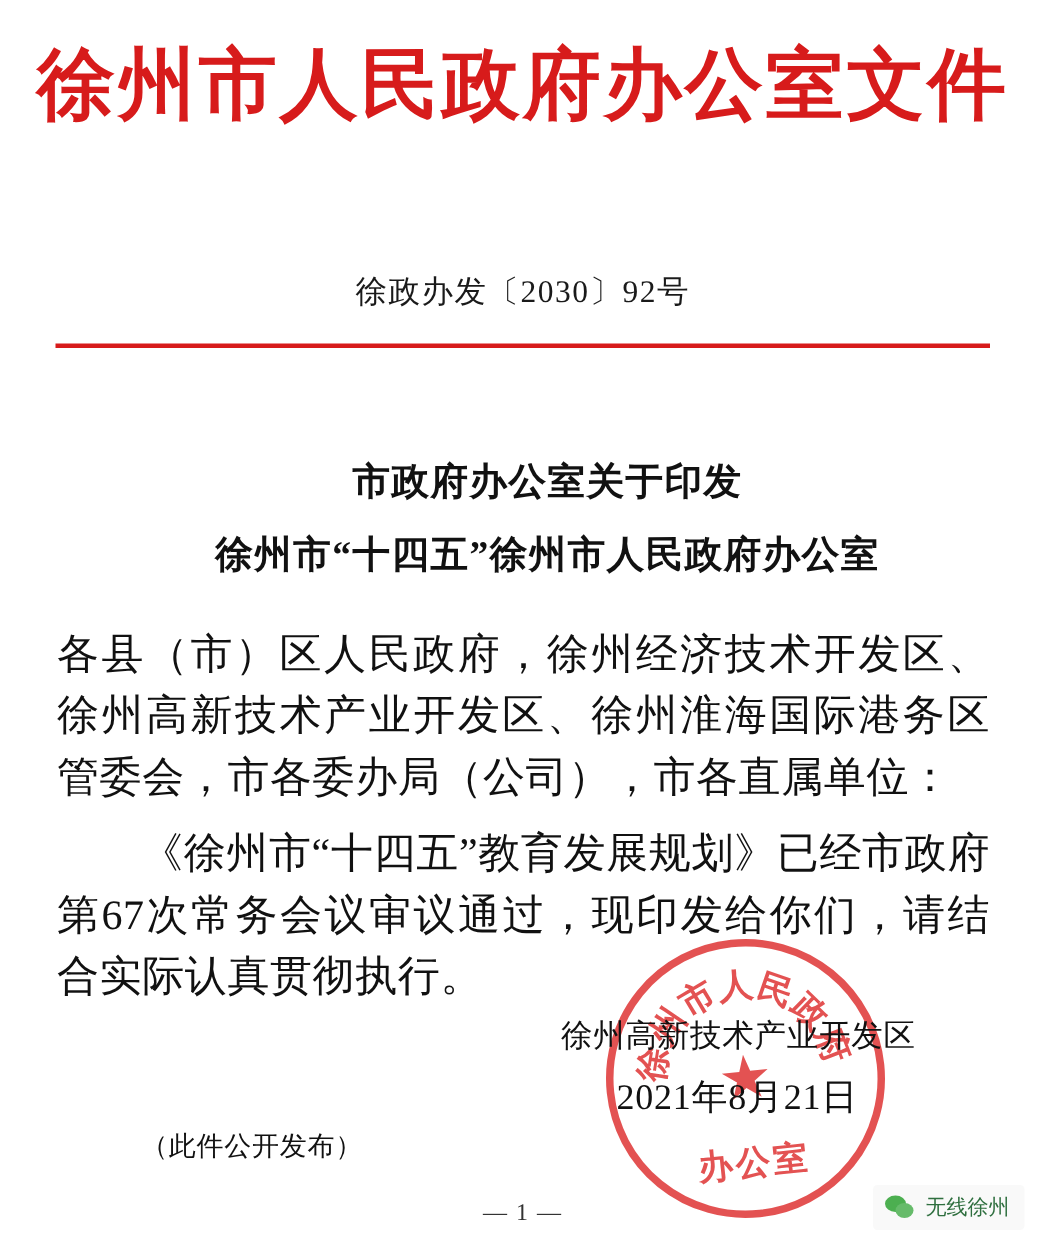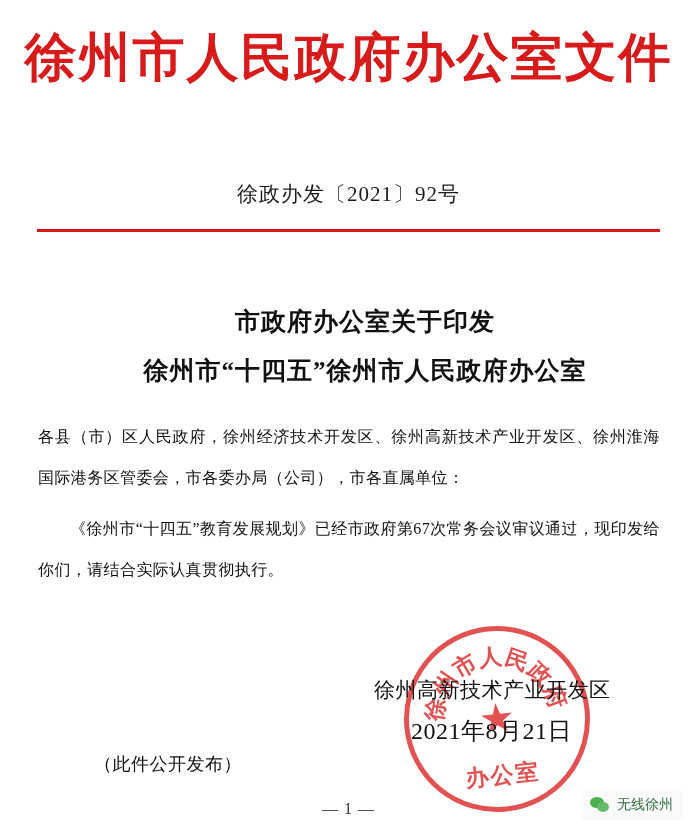--- a/index.html
+++ b/index.html
@@ -78,21 +78,21 @@
   }
 
   
   .body-block {
     position: absolute;
     top: 416px;
     left: 38px;
     width: 622px;
   }
   .para {
-    font-size: 16px;
+    font-size: 28px;
     line-height: 41px;
     color: #111111;
     text-align: justify;
     text-justify: inter-ideograph;
     letter-spacing: 0.4px;
     margin: 0 0 10px 0;
   }
   .para.indent {
     text-indent: 2em;
   }
@@ -237,21 +237,21 @@
 </style>
 </head>
 <body>
 
 <div class="page">
 
   <div class="masthead">
     <div class="masthead-title">徐州市人民政府办公室文件</div>
   </div>
 
-  <div class="doc-number">徐政办发〔2021〕92号</div>
+  <div class="doc-number">徐政办发〔2030〕92号</div>
 
   <div class="red-rule"></div>
 
   <div class="title-block">
     <div class="title-line">市政府办公室关于印发</div>
     <div class="title-line">徐州市“十四五”徐州市人民政府办公室</div>
   </div>
 
   <div class="body-block">
     <p class="para">各县（市）区人民政府，徐州经济技术开发区、徐州高新技术产业开发区、徐州淮海国际港务区管委会，市各委办局（公司），市各直属单位：</p>

